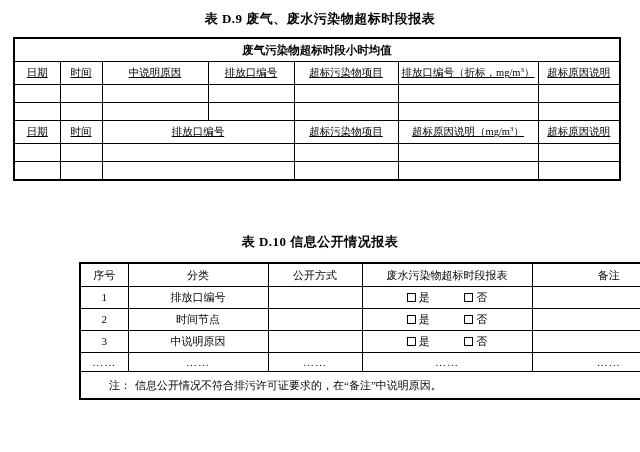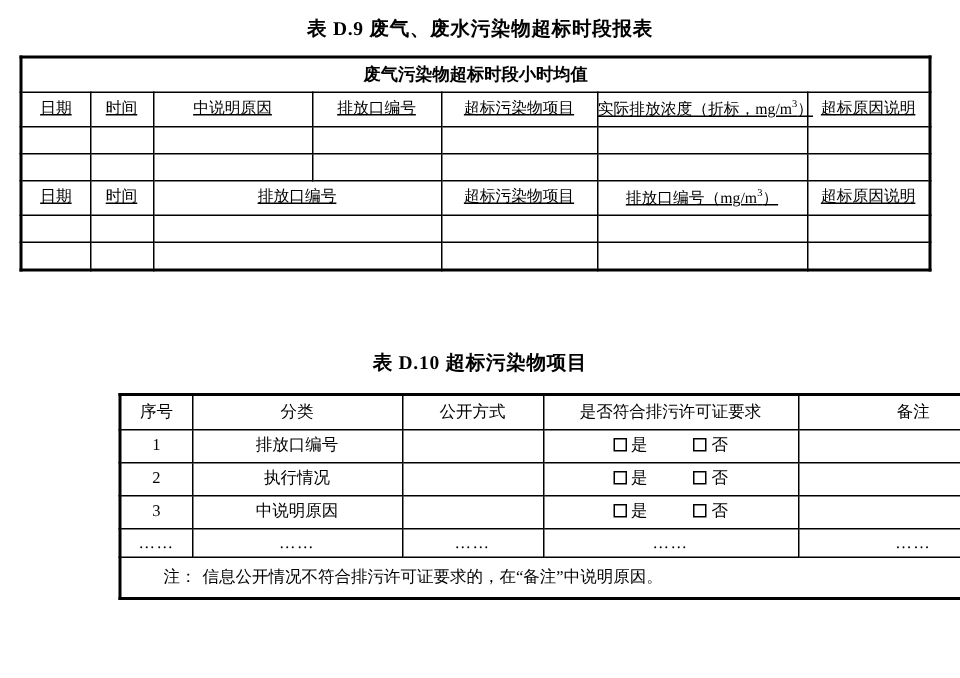--- a/index.html
+++ b/index.html
@@ -88,20 +88,21 @@
     font-size: 11px;
   }
   #table-d10 .dots-row td {
     height: 18px;
     font-size: 11px;
     letter-spacing: 1px;
   }
   .checkpair {
     display: inline-block;
     white-space: nowrap;
+    font-family: Liberation Mono, monospace;
   }
   .checkpair .opt {
     display: inline-block;
     margin: 0 14px;
   }
   .box {
     display: inline-block;
     width: 7px;
     height: 7px;
     border: 1px solid #000;
@@ -139,21 +140,21 @@
       <tbody>
         <tr class="section-head">
           <td colspan="7">废气污染物超标时段小时均值</td>
         </tr>
         <tr class="col-head">
           <td>日期</td>
           <td>时间</td>
           <td>中说明原因</td>
           <td>排放口编号</td>
           <td>超标污染物项目</td>
-          <td><span class="sup-wrap"><span>实际排放浓度（折标，mg/m</span><sup>3</sup><span>）</span></span></td>
+          <td><span class="sup-wrap"><span>排放口编号（折标，mg/m</span><sup>3</sup><span>）</span></span></td>
           <td>超标原因说明</td>
         </tr>
         <tr class="empty-row">
           <td></td>
           <td></td>
           <td></td>
           <td></td>
           <td></td>
           <td></td>
           <td></td>
@@ -166,21 +167,21 @@
           <td></td>
           <td></td>
           <td></td>
         </tr>
 
         <tr class="col-head">
           <td>日期</td>
           <td>时间</td>
           <td colspan="2">排放口编号</td>
           <td>超标污染物项目</td>
-          <td><span class="sup-wrap"><span>排放口编号（mg/m</span><sup>3</sup><span>）</span></span></td>
+          <td><span class="sup-wrap"><span>超标原因说明（mg/m</span><sup>3</sup><span>）</span></span></td>
           <td>超标原因说明</td>
         </tr>
         <tr class="empty-row">
           <td></td>
           <td></td>
           <td colspan="2"></td>
           <td></td>
           <td></td>
           <td></td>
         </tr>
@@ -190,57 +191,57 @@
           <td colspan="2"></td>
           <td></td>
           <td></td>
           <td></td>
         </tr>
       </tbody>
     </table>
   </div>
 
   <div id="t2-title-block">
-    <div id="t2-title" class="table-title">表 D.10   超标污染物项目</div>
+    <div id="t2-title" class="table-title">表 D.10   信息公开情况报表</div>
   </div>
 
   <div id="table-d10-wrap">
     <table id="table-d10" class="outer">
       <colgroup>
         <col style="width:48px">
         <col style="width:140px">
         <col style="width:94px">
         <col style="width:170px">
         <col style="width:154px">
       </colgroup>
       <tbody>
         <tr class="col-head">
           <td>序号</td>
           <td>分类</td>
           <td>公开方式</td>
-          <td>是否符合排污许可证要求</td>
+          <td>废水污染物超标时段报表</td>
           <td>备注</td>
         </tr>
 
         <tr class="data-row">
           <td>1</td>
           <td>排放口编号</td>
           <td></td>
           <td>
             <span class="checkpair">
               <span class="opt"><span class="box"></span><span>是</span></span>
               <span class="opt"><span class="box"></span><span>否</span></span>
             </span>
           </td>
           <td></td>
         </tr>
 
         <tr class="data-row">
           <td>2</td>
-          <td>执行情况</td>
+          <td>时间节点</td>
           <td></td>
           <td>
             <span class="checkpair">
               <span class="opt"><span class="box"></span><span>是</span></span>
               <span class="opt"><span class="box"></span><span>否</span></span>
             </span>
           </td>
           <td></td>
         </tr>
 

